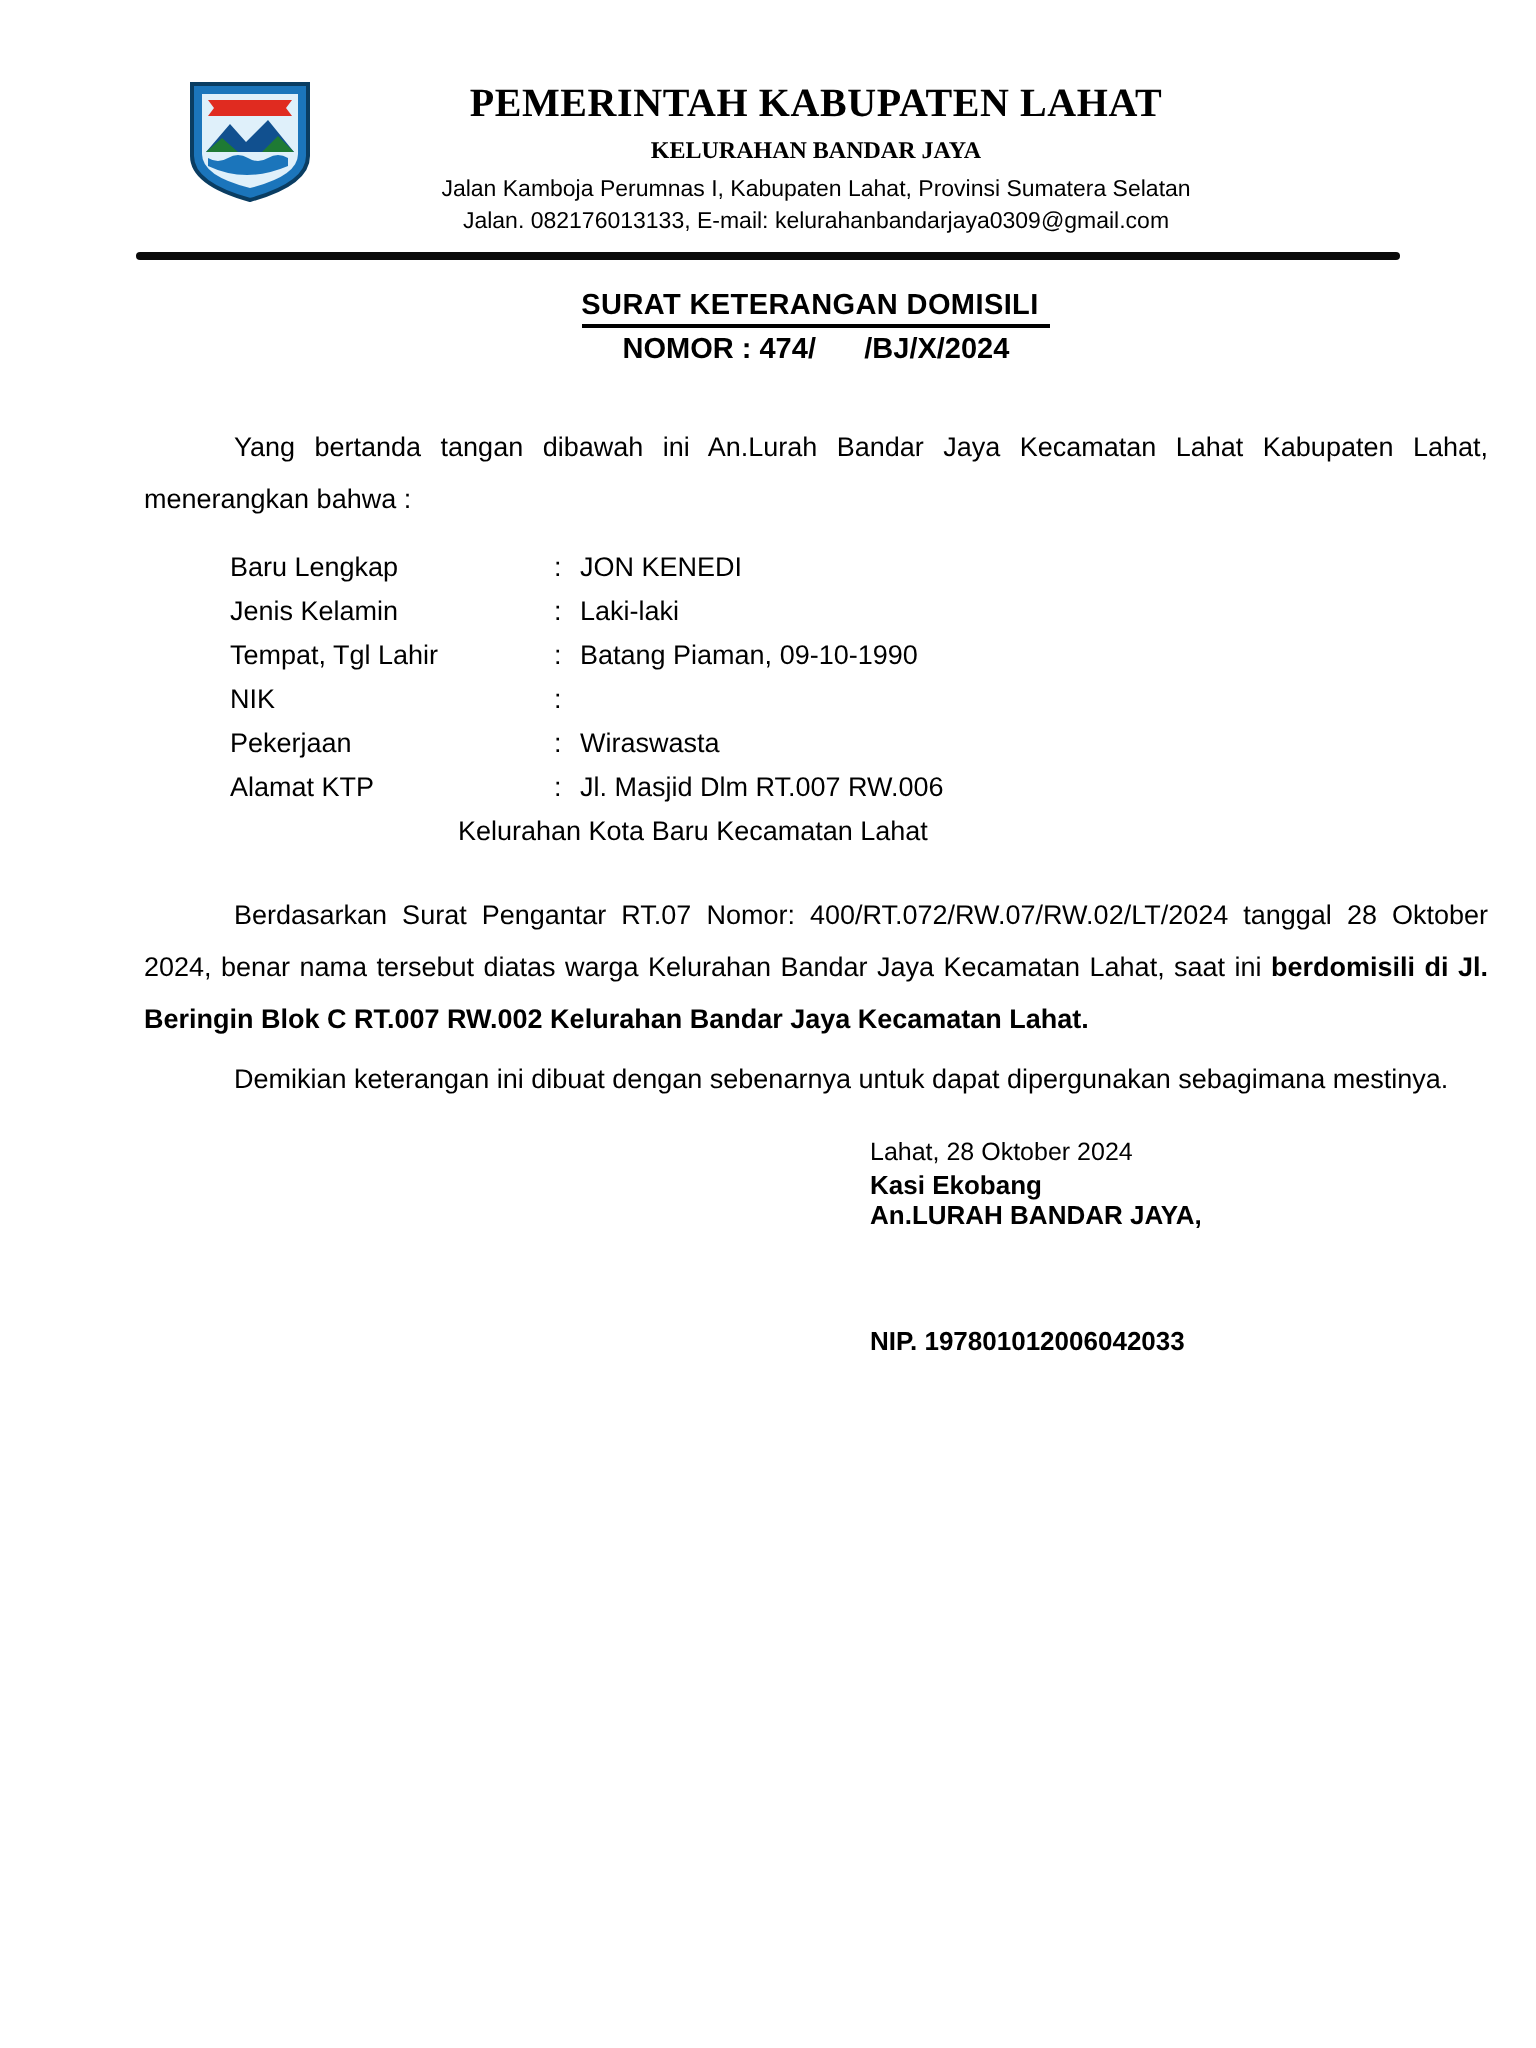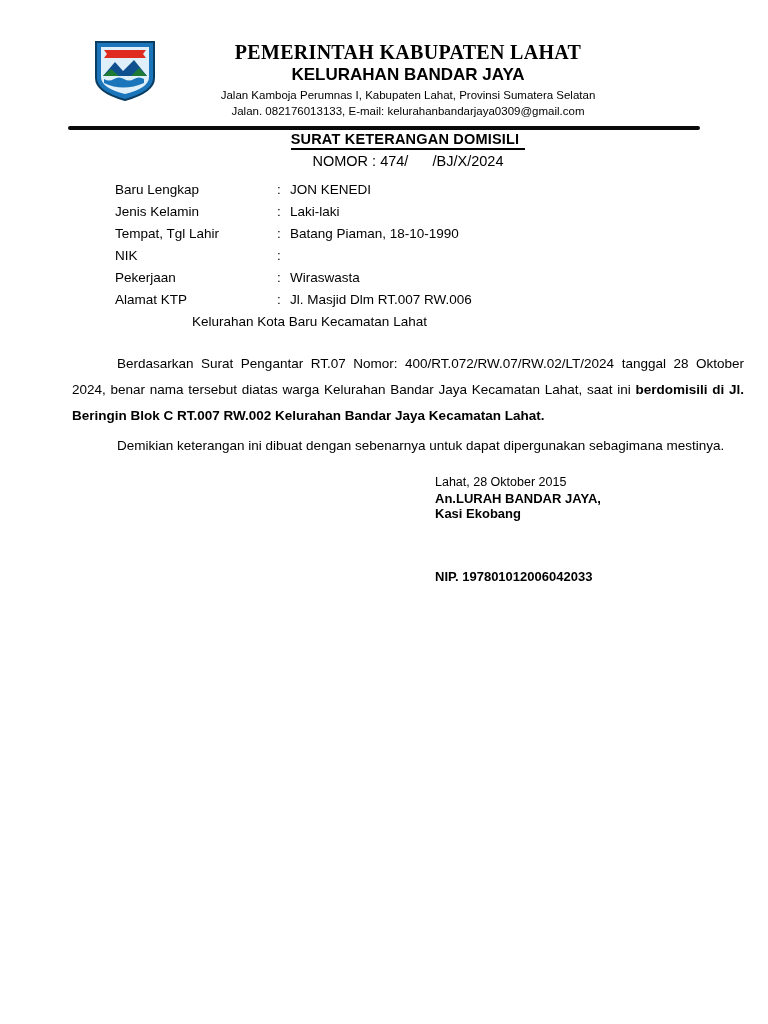--- a/index.html
+++ b/index.html
@@ -18,55 +18,55 @@
   }
 
   
   .letterhead { position:relative; text-align:center; min-height:76px; }
   .logo { position:absolute; left:20px; top:0; width:66px; height:62px; }
   .gov-name {
     font-family:"Liberation Serif", serif;
     font-weight:bold; font-size:20px; letter-spacing:.3px; line-height:24px;
   }
   .office-name {
-    font-family:Liberation Sans, sans-serif;
-    font-weight:bold; font-size:17px; line-height:22px;
+    font-family:Liberation Serif, serif;
+    font-weight:bold; font-size:12px; line-height:22px;
   }
   .addr { font-size:11.5px; line-height:14px; margin-top:2px; }
 
   .rule {
     margin-top:8px; margin-left:-4px;
     width:632px; height:4px; background:#0a0a0a; border-radius:2px;
   }
 
   
-  .title-block { text-align:center; }
+  .title-block { text-align:center; margin-top:14px; }
   .doc-title {
     display:inline-block; font-weight:bold; font-size:14.5px;
     border-bottom:2px solid #000; padding:0 6px 1px 0; letter-spacing:.2px;
   }
-  .doc-number { font-weight:normal; font-size:14.5px; white-space:pre; margin-top:3px;text-align:center; }
+  .doc-number { font-weight:bold; font-size:14.5px; white-space:pre; margin-top:3px;text-align:center; }
 
   
   .par {
     font-size:13.5px; line-height:26px;
     text-align:justify; text-indent:45px;
   }
   .intro { margin-top:28px; }
   .p-berdasarkan { margin-top:18px; }
   .p-demikian { margin-top:4px; }
   .b { font-weight:bold; }
 
   
   .fields { margin-top:10px; margin-left:43px; font-size:13.5px; }
   .frow { display:flex; line-height:22px; }
   .flabel { width:162px; flex:0 0 162px; }
   .fcolon { width:13px; flex:0 0 13px; }
   .fvalue { flex:1; }
-  .fcont  { margin-left:77px; line-height:22px; }
+  .fcont  { margin-left:114px; line-height:22px; }
 
   
   .signature { margin-top:16px; margin-left:363px; font-size:12.5px; line-height:15.5px; }
   .sig-bold { font-weight:bold; font-size:13px; line-height:15.5px; }
   .sig-space { height:47px; }
 </style>
 </head>
 <body>
 
 <div class="page">
@@ -93,36 +93,37 @@
 
   <div class="rule"></div>
 
   <div class="title-block">
     <div>
       <span class="doc-title">SURAT KETERANGAN DOMISILI</span>
     </div>
     <div class="doc-number">NOMOR : 474/      /BJ/X/2024</div>
   </div>
 
+  <p class="par intro">Yang bertanda tangan dibawah ini An.Lurah Bandar Jaya Kecamatan Lahat Kabupaten Lahat, menerangkan bahwa :</p>
 
   <div class="fields">
     <div class="frow">
       <span class="flabel">Baru Lengkap</span>
       <span class="fcolon">:</span>
       <span class="fvalue">JON KENEDI</span>
     </div>
     <div class="frow">
       <span class="flabel">Jenis Kelamin</span>
       <span class="fcolon">:</span>
       <span class="fvalue">Laki-laki</span>
     </div>
     <div class="frow">
       <span class="flabel">Tempat, Tgl Lahir</span>
       <span class="fcolon">:</span>
-      <span class="fvalue">Batang Piaman, 18-10-1990</span>
+      <span class="fvalue">Batang Piaman, 09-10-1990</span>
     </div>
     <div class="frow">
       <span class="flabel">NIK</span>
       <span class="fcolon">:</span>
     </div>
     <div class="frow">
       <span class="flabel">Pekerjaan</span>
       <span class="fcolon">:</span>
       <span class="fvalue">Wiraswasta</span>
     </div>
@@ -132,20 +133,20 @@
       <span class="fvalue">Jl. Masjid Dlm RT.007 RW.006</span>
     </div>
     <div class="fcont">Kelurahan Kota Baru Kecamatan Lahat</div>
   </div>
 
   <p class="par p-berdasarkan"><span>Berdasarkan Surat Pengantar RT.07 Nomor: 400/RT.072/RW.07/RW.02/LT/2024 tanggal 28 Oktober 2024, benar nama tersebut diatas warga  Kelurahan Bandar Jaya Kecamatan Lahat, saat ini </span><span class="b">berdomisili di   Jl. Beringin Blok C RT.007 RW.002 Kelurahan Bandar Jaya Kecamatan Lahat.</span></p>
 
   <p class="par p-demikian">Demikian keterangan ini dibuat dengan sebenarnya untuk dapat dipergunakan sebagimana mestinya.</p>
 
   <div class="signature">
-    <div>Lahat, 28 Oktober 2015</div>
+    <div>Lahat, 28 Oktober 2024</div>
+    <div class="sig-bold">Kasi Ekobang</div>
     <div class="sig-bold">An.LURAH BANDAR JAYA,</div>
-    <div class="sig-bold">Kasi Ekobang</div>
     <div class="sig-space"></div>
     <div class="sig-bold">NIP. 197801012006042033</div>
   </div>
 
 </div>
 
 </body></html>

